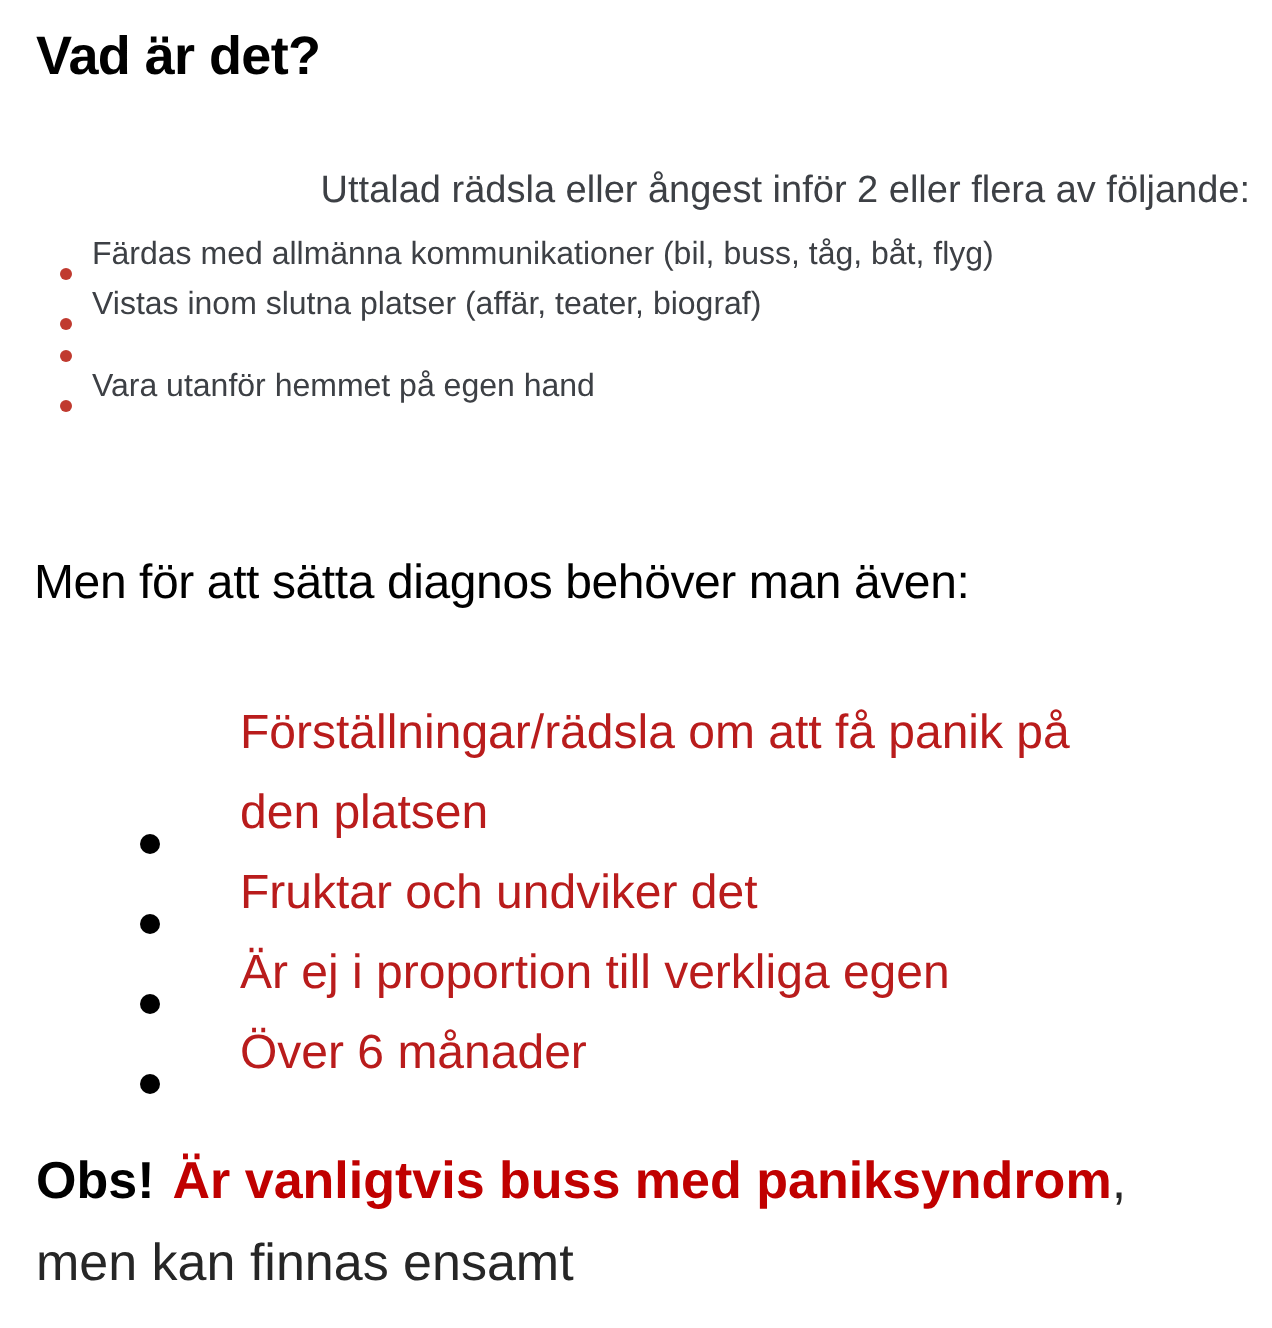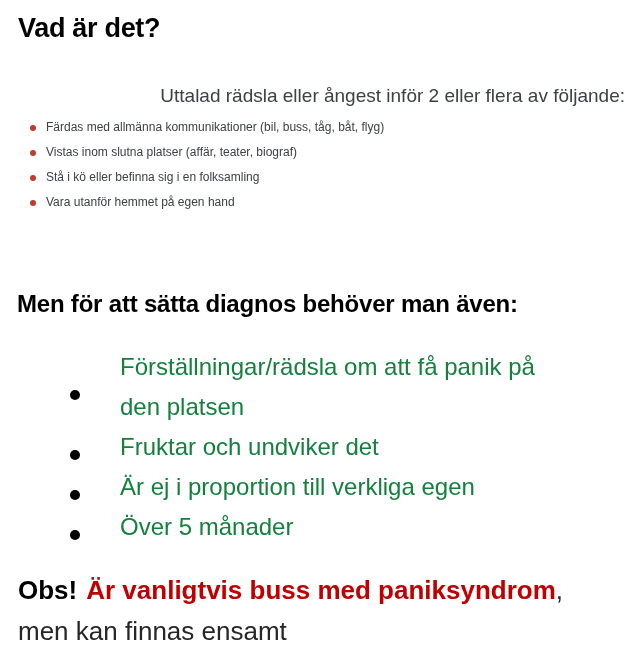--- a/index.html
+++ b/index.html
@@ -42,60 +42,60 @@
   }
   .intro {
     margin: 0 0 7px 0;
     font-size: 19px;
     line-height: 24px;
     color: var(--body-text, #3d4045);
     text-align: right;
   }
   .red-item {
     display: flex;
-    align-items: flex-start;
-    font-size: 12px;
+    align-items: flex-end;
+    font-size: 16px;
     line-height: 25px;
     color: var(--body-text, #3d4045);
   }
   .red-dot {
     flex: none;
     width: 6px;
     height: 6px;
     border-radius: 50%;
     background: var(--bullet-red, #c03a2f);
     margin: 10px 10px 0 5px;
   }
 
   
   .heading2 {
     position: absolute;
     left: 17px;
-    top: 288px;
+    top: 276px;
     margin: 0;
     font-size: 24px;
     line-height: 31px;
-    font-weight: 700;
+    font-weight: 400;
     color: #000000;
     letter-spacing: -0.2px;
   }
 
   
   .diag-list {
     position: absolute;
     left: 70px;
     top: 347px;
     width: 530px;
   }
   .diag-item {
     display: flex;
-    align-items: center;
+    align-items: flex-end;
     font-size: 24px;
     line-height: 40px;
-    color: #15803d;
+    color: #b91c1c;
   }
   .diag-dot {
     flex: none;
     width: 10px;
     height: 10px;
     border-radius: 50%;
     background: #000000;
     margin-top: 15px;
   }
   .diag-text {
@@ -143,21 +143,20 @@
     <div class="red-item">
         <span class="red-dot"></span>
         <span class="red-text">Färdas med allmänna kommunikationer (bil, buss, tåg, båt, flyg)</span>
       </div>
         <div class="red-item">
         <span class="red-dot"></span>
         <span class="red-text">Vistas inom slutna platser (affär, teater, biograf)</span>
       </div>
         <div class="red-item">
         <span class="red-dot"></span>
-        <span class="red-text">Stå i kö eller befinna sig i en folksamling</span>
       </div>
         <div class="red-item">
         <span class="red-dot"></span>
         <span class="red-text">Vara utanför hemmet på egen hand</span>
       </div>
       </div>
   </section>
 
   <h2 class="heading2">Men för att sätta diagnos behöver man även:</h2>
 
@@ -170,21 +169,21 @@
       <div class="diag-item">
       <span class="diag-dot"></span>
       <span class="diag-text">Fruktar och undviker det</span>
     </div>
       <div class="diag-item">
       <span class="diag-dot"></span>
       <span class="diag-text">Är ej i proportion till verkliga egen</span>
     </div>
       <div class="diag-item">
       <span class="diag-dot"></span>
-      <span class="diag-text">Över 5 månader</span>
+      <span class="diag-text">Över 6 månader</span>
     </div>
     </div>
 
   <div class="note">
     <div class="note-line1">
       <span class="note-label">Obs!</span><span class="note-highlight">Är vanligtvis buss med paniksyndrom</span><span class="note-sep">,</span>
     </div>
     <div class="note-line2">men kan finnas ensamt</div>
   </div>
 

